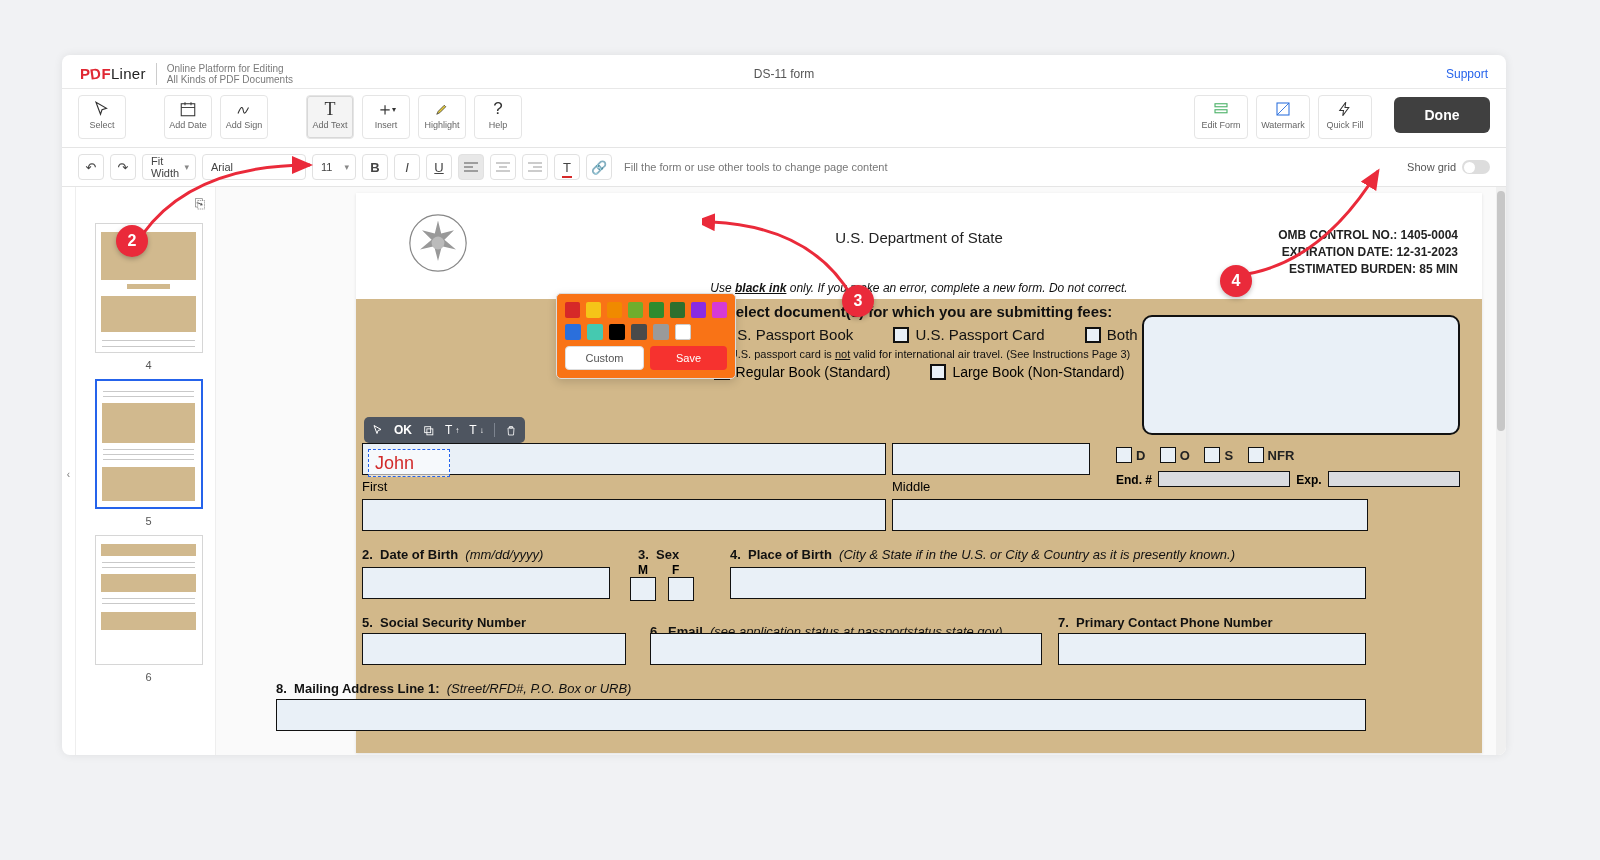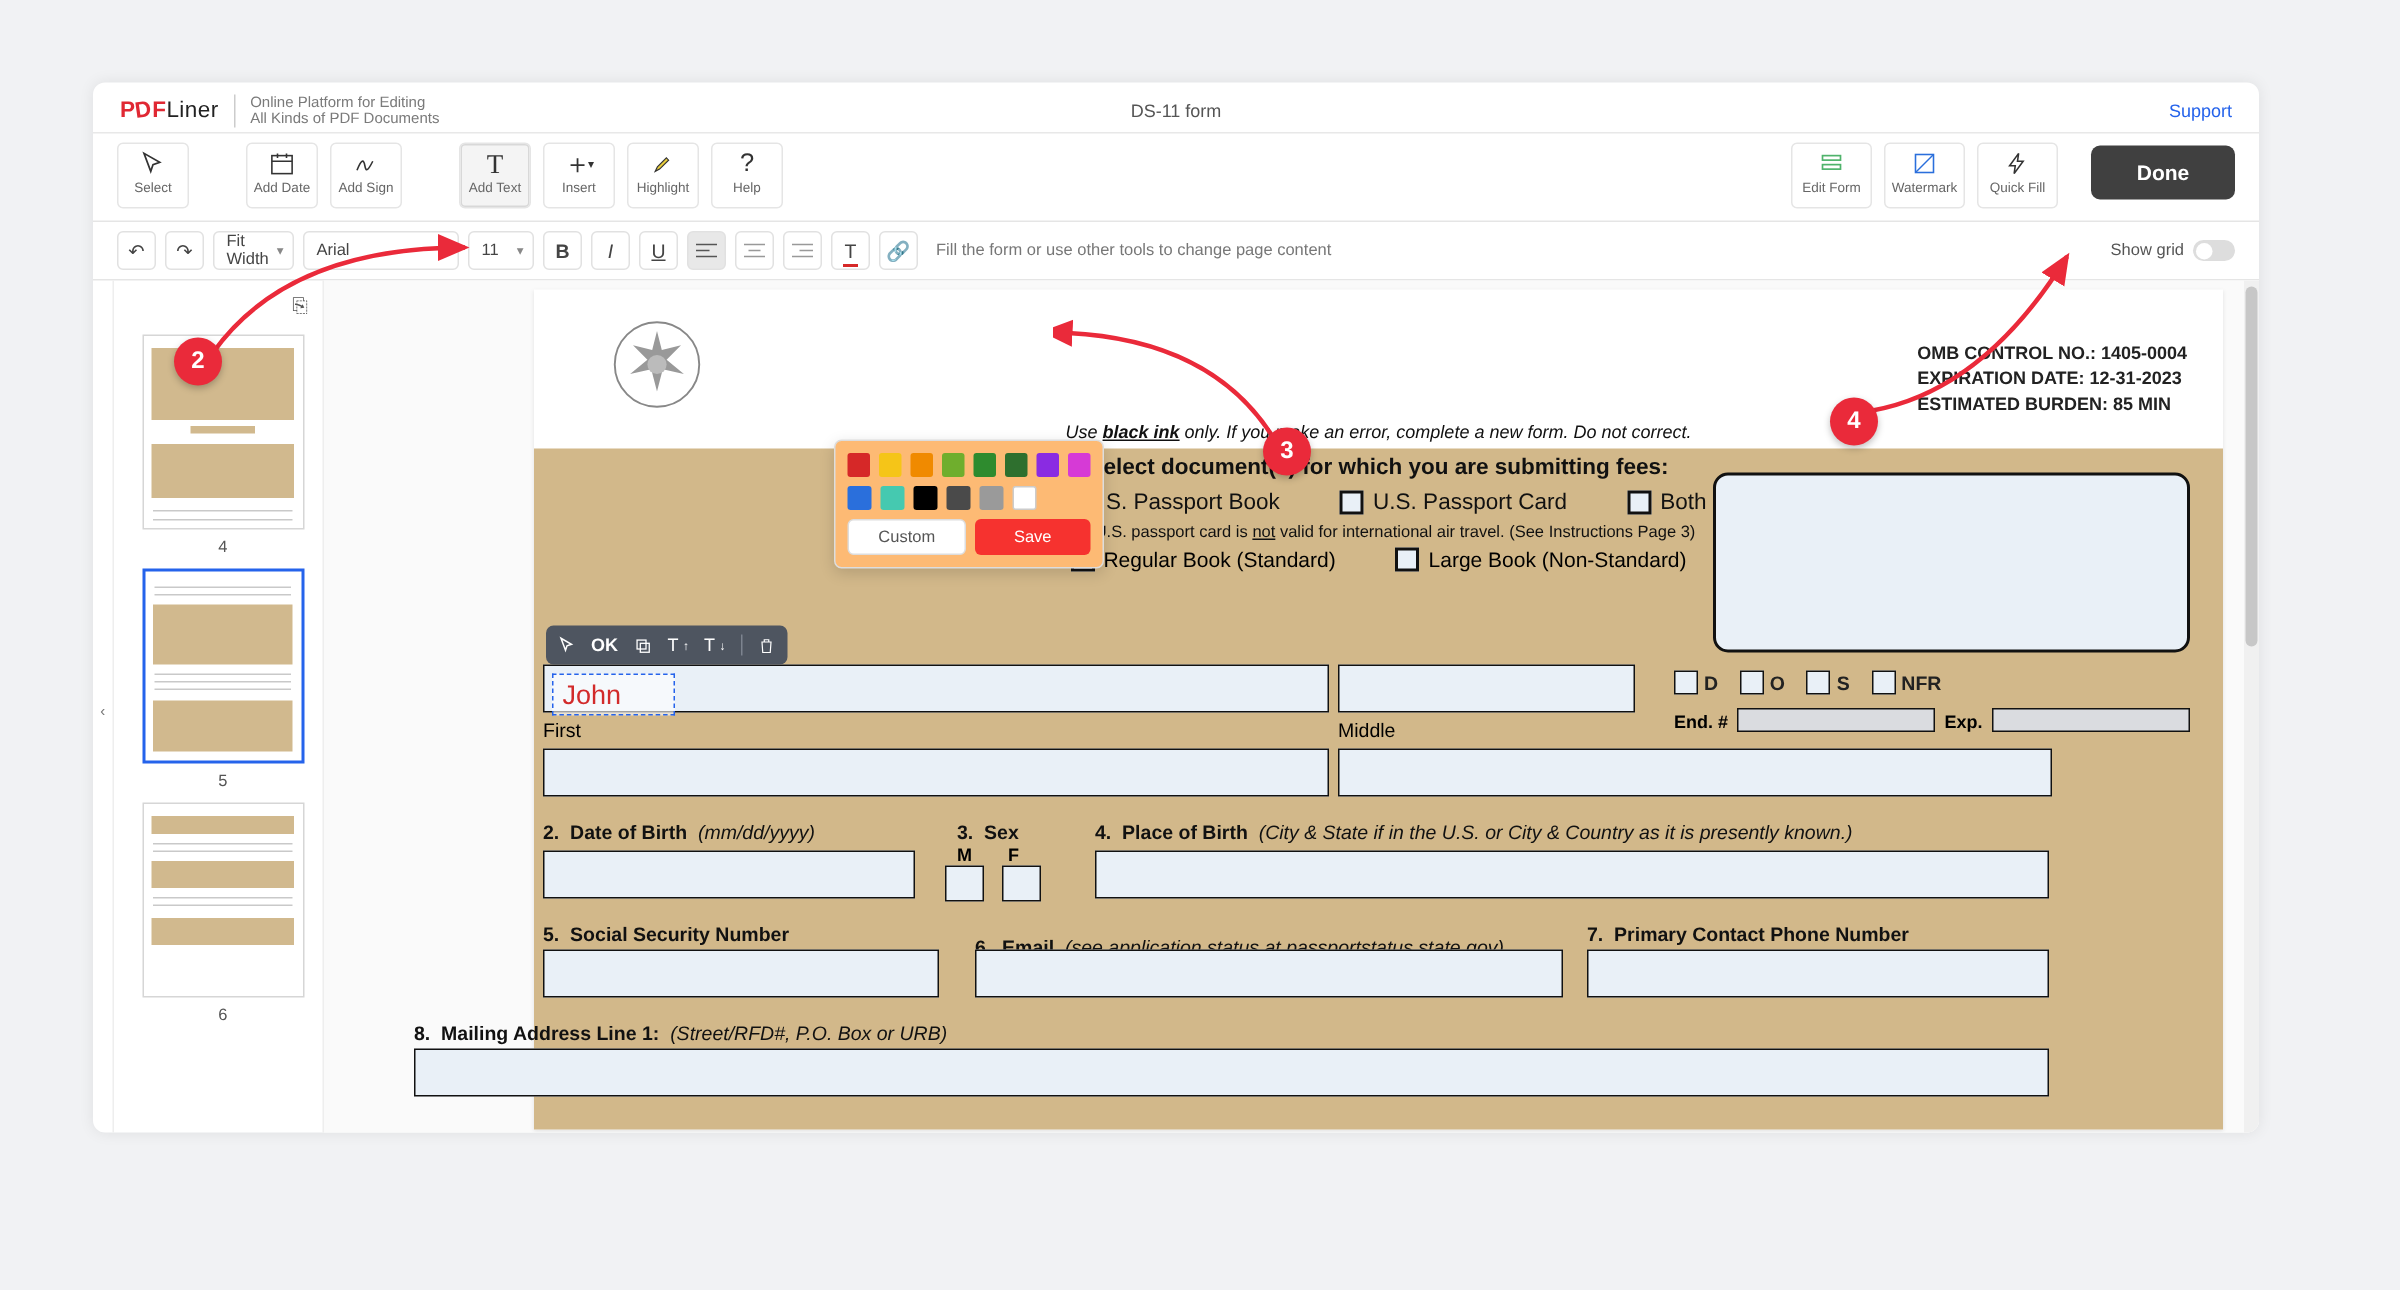--- a/index.html
+++ b/index.html
@@ -58,21 +58,21 @@
 .canvas-scroll { position:absolute; right:0; top:0; bottom:0; width:10px; background:#f0f0f0; }
 .canvas-scroll .bar { position:absolute; left:1px; width:8px; top:4px; height:240px; background:#c7c7c7; border-radius:4px; }
 .page { position:absolute; left:140px; top:6px; width:1126px; background:#fff; box-shadow:0 1px 3px rgba(0,0,0,.1); }
 .page-inner { position:relative; height:560px; }
 
 
 .seal { position:absolute; left:50px; top:18px; width:64px; height:64px; }
 .seal svg { width:100%; height:100%; fill:#888; }
 
 
-.meta { position:absolute; right:24px; top:34px; font-size:12px; font-weight:700; color:#222; line-height:17px; text-align:left; }
+.meta { position:absolute; right:24px; top:34px; font-size:12px; font-weight:700; color:#222; line-height:17px; text-align:right; }
 
 
 .dept { position:absolute; left:0; right:0; top:36px; text-align:center; font-size:15px; color:#222; }
 .appfor { position:absolute; left:0; right:0; top:56px; text-align:center; font-size:24px; font-weight:700; color:#111; letter-spacing:.5px; }
 .inkline { position:absolute; left:0; right:0; top:88px; text-align:center; font-size:12px; font-style:italic; color:#111; }
 .inkline b { text-decoration: underline; }
 
 
 .tan { position:absolute; left:0; right:0; top:106px; bottom:0; background:#d2b88a; }
 .photo-slot { position:absolute; right:22px; top:16px; width:318px; height:120px; background:#e9f0f7; border:2px solid #111; border-radius:10px; }
@@ -127,21 +127,21 @@
 .email-lbl { position:absolute; left:294px; top:325px; font-size:13px; }
 .email-fld { position:absolute; left:294px; top:334px; width:392px; height:32px; }
 .phone-lbl { position:absolute; left:702px; top:316px; font-size:13px; }
 .phone-fld { position:absolute; left:702px; top:334px; width:308px; height:32px; }
 
 
 .mail-lbl { position:absolute; left:-80px; top:382px; font-size:13px; }
 .mail-fld { position:absolute; left:-80px; top:400px; width:1090px; height:32px; }
 
 
-.color-pop { position:absolute; left:200px; top:-6px; width:180px; background:#fdba74; border:1px solid #ddd; border-radius:5px; box-shadow:0 3px 10px rgba(0,0,0,.15); padding:8px; z-index:50; }
+.color-pop { position:absolute; left:200px; top:-6px; width:180px; background:#f97316; border:1px solid #ddd; border-radius:5px; box-shadow:0 3px 10px rgba(0,0,0,.15); padding:8px; z-index:50; }
 .swatch-row { display:flex; gap:6px; margin-bottom:6px; }
 .swatch { width:16px; height:16px; border-radius:2px; cursor:pointer; }
 .pop-btns { display:flex; gap:6px; margin-top:4px; }
 .pop-btn { flex:1; height:24px; border-radius:4px; font-size:11px; cursor:pointer; display:flex; align-items:center; justify-content:center; }
 .pop-btn.custom { border:1px solid #ddd; background:#fff; color:#555; }
 .pop-btn.save { background:#f6322f; color:#fff; }
 
 
 .badge { position:absolute; width:32px; height:32px; background:#ea2a3a; border-radius:50%; color:#fff; font-size:16px; font-weight:700; display:flex; align-items:center; justify-content:center; box-shadow:0 2px 5px rgba(0,0,0,.25); z-index:90; }
 .arrow-svg { position:absolute; z-index:80; pointer-events:none; }
@@ -365,20 +365,21 @@
                 <circle cx="50" cy="50" r="10" fill="#bbb"></circle>
               </svg>
           </div>
 
           <div class="meta">
             <div>OMB CONTROL NO.: 1405-0004</div>
             <div>EXPIRATION DATE: 12-31-2023</div>
             <div>ESTIMATED BURDEN: 85 MIN</div>
           </div>
 
+          <div class="dept">U.S. Department of State</div>
           <div class="inkline">
             <span>Use </span><b>black ink</b><span> only. If you make an error, complete a new form. Do not correct.</span>
           </div>
 
           <div class="tan">
             <div class="sel-docs">Select document(s) for which you are submitting fees:</div>
             <div class="doc-opts">
               <span class="ck2">
                   <span class="box"></span>
                   <span>U.S. Passport Book</span>

